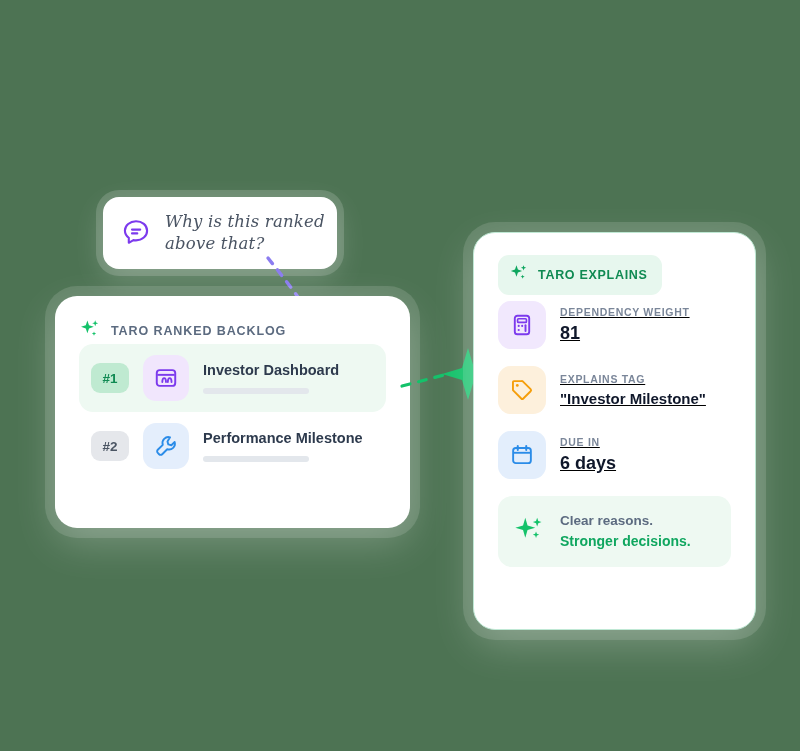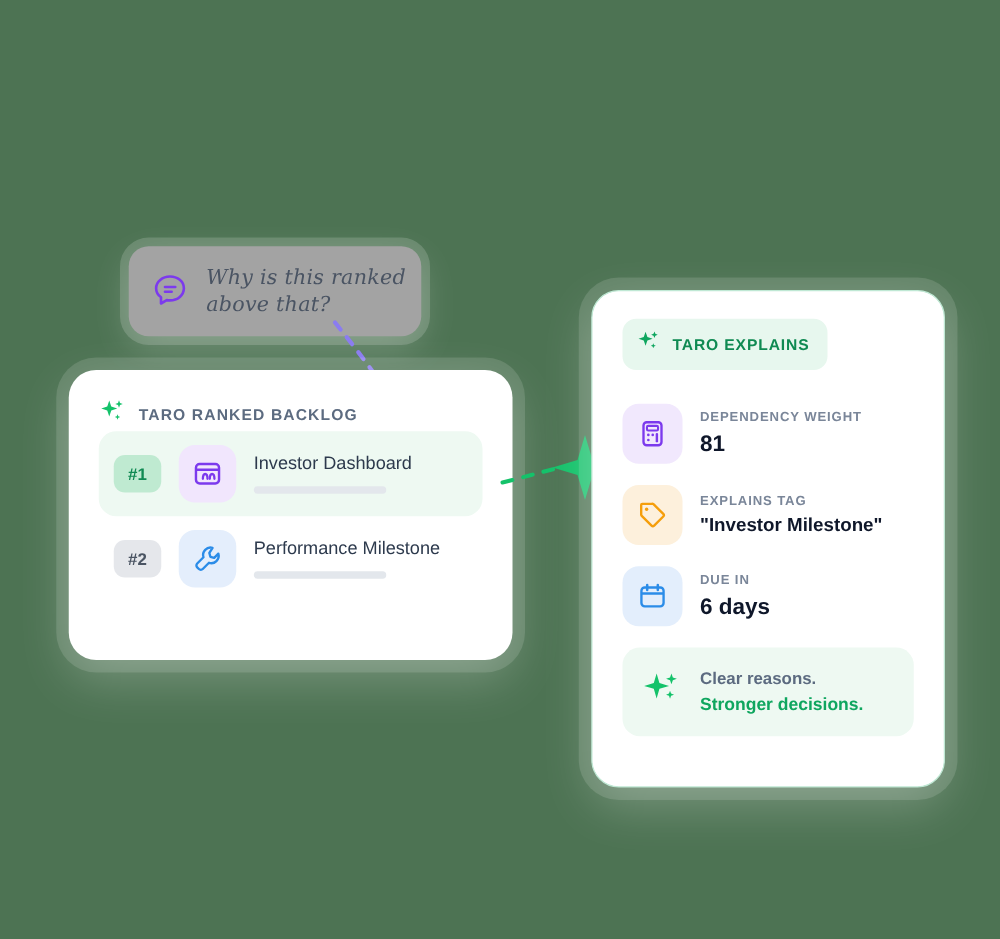--- a/index.html
+++ b/index.html
@@ -19,21 +19,21 @@
     height: 751px;
   }
 
   
   #speech-bubble {
     position: absolute;
     left: 103px;
     top: 197px;
     width: 234px;
     height: 72px;
-    background: #a3a3a3;
+    background: #ffffff;
     border-radius: 16px;
     box-shadow: 0 10px 30px rgba(255,255,255,0.22),
                 0 0 0 7px rgba(255,255,255,0.16);
     display: flex;
     align-items: center;
     padding: 0 12px 0 16px;
     box-sizing: border-box;
   }
   #speech-bubble .chat-ico {
     flex: 0 0 auto;
@@ -115,21 +115,21 @@
     display: flex;
     align-items: center;
     justify-content: center;
     flex: 0 0 auto;
   }
   .row-icon.purple { background: #f1e6fd; }
   .row-icon.blue   { background: #e4eefc; }
   .row-body { flex: 1 1 auto; min-width: 0; }
   .row-title {
     font-size: 14.5px;
-    font-weight: normal;
+    font-weight: bold;
     color: #2d3a4d;
     margin-bottom: 10px;
   }
   .row-bar {
     height: 6px;
     width: 106px;
     border-radius: 4px;
     background: #e3e7ec;
   }
 
@@ -157,33 +157,34 @@
     padding: 22px 24px;
     box-sizing: border-box;
   }
   #taro-explains-badge {
     display: inline-flex;
     align-items: center;
     gap: 9px;
     background: #e7f7ee;
     border-radius: 11px;
     padding: 8px 14px 8px 11px;
-    margin-bottom: 27px;
+    margin-bottom: 6px;
   }
   #taro-explains-badge .badge-label {
     font-size: 12.5px;
     font-weight: bold;
     letter-spacing: .7px;
     color: #0f8a52;
   }
   .stat-row {
     display: flex;
     align-items: center;
     gap: 14px;
     margin-bottom: 17px;
+    text-decoration: underline;
   }
   .stat-icon {
     width: 48px;
     height: 48px;
     border-radius: 13px;
     display: flex;
     align-items: center;
     justify-content: center;
     flex: 0 0 auto;
   }

